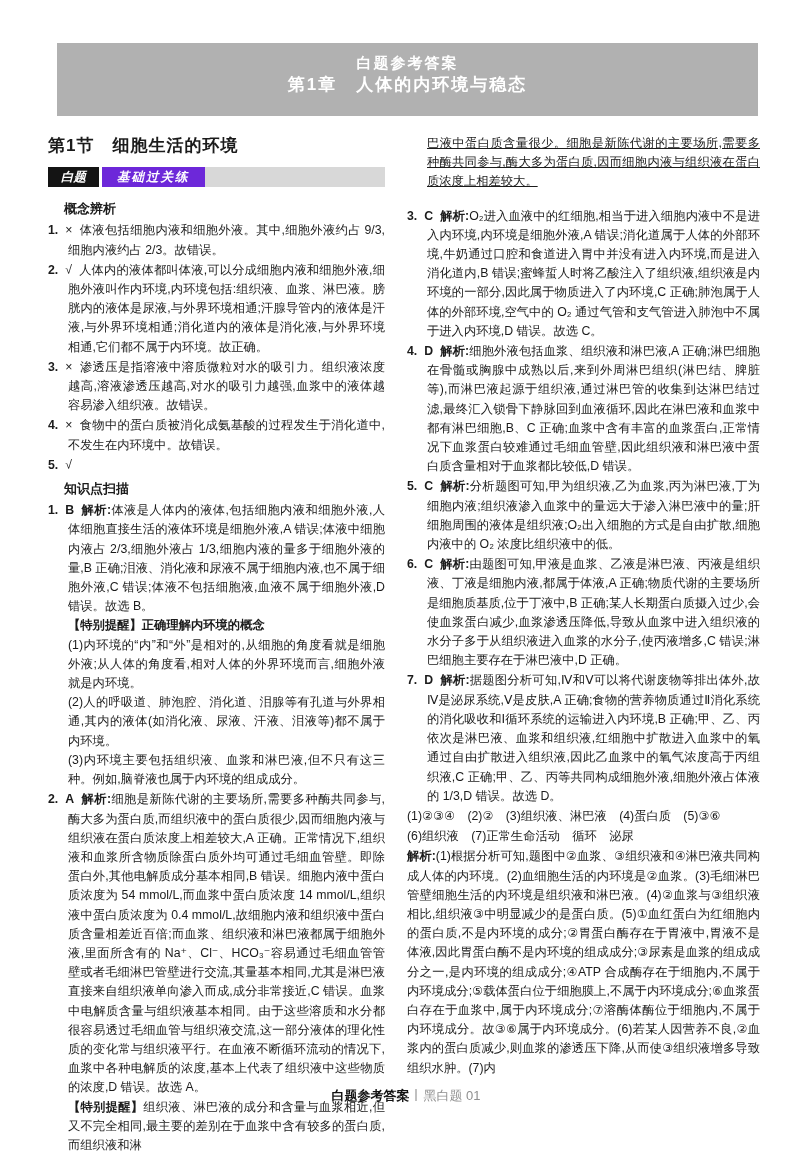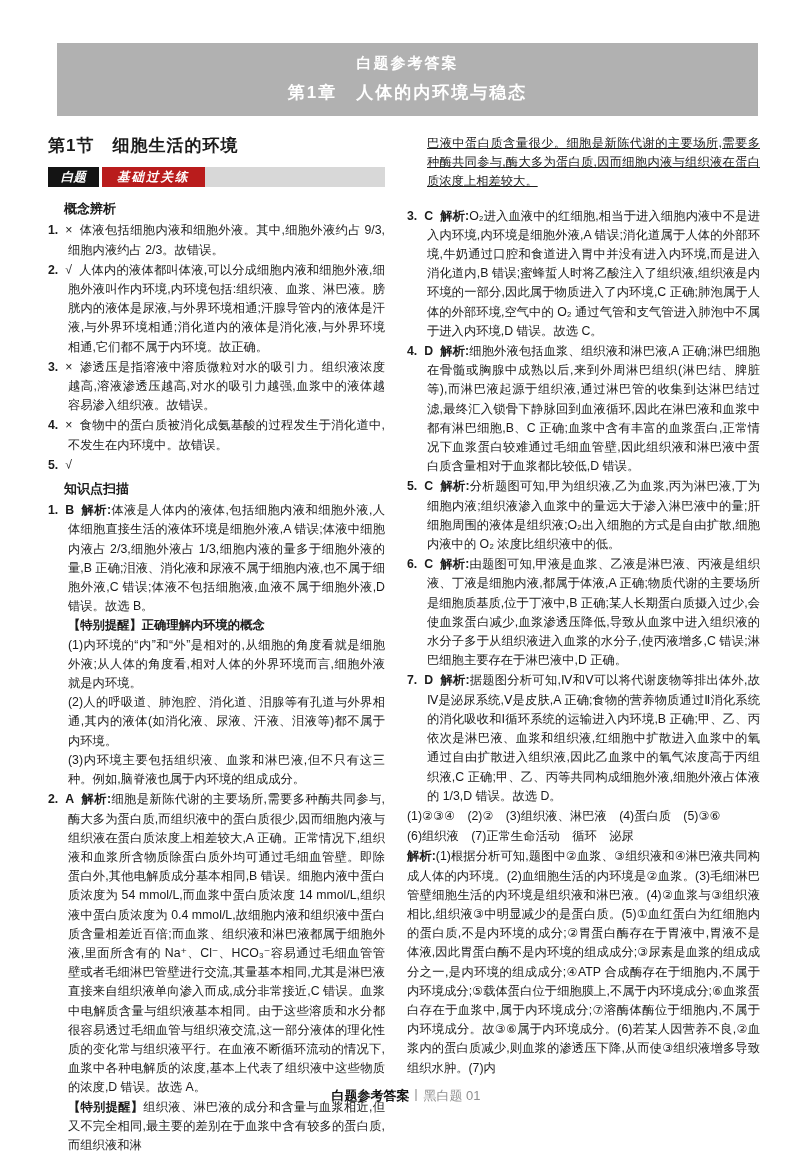--- a/index.html
+++ b/index.html
@@ -6,33 +6,33 @@
   body{
     width:800px;height:1158px;background:#ffffff;position:relative;
     font-family:"Liberation Sans","DejaVu Sans",sans-serif;
     color:#1b1b1b;
   }
   .banner{
     position:absolute;left:57px;top:43px;width:701px;height:73px;
     background:#b1b1b1;color:#ffffff;text-align:center;
   }
   .banner-l1{font-size:15px;font-weight:bold;padding-top:11px;letter-spacing:2px;}
-  .banner-l2{font-size:17px;font-weight:bold;margin-top:8px;letter-spacing:2px;}
+  .banner-l2{font-size:17px;font-weight:bold;letter-spacing:2px;}
 
   .cols{position:absolute;left:48px;top:134px;width:712px;display:flex;}
   .col{font-size:12.3px;line-height:19.2px;text-align:justify;}
   .col.left{width:337px;margin-right:22px;}
   .col.right{width:353px;}
 
   .sec-title{text-align:left;font-size:17px;font-weight:bold;margin:2px 0 12px;letter-spacing:1px;}
 
   .tabbar{display:flex;height:20px;margin-bottom:12px;font-style:italic;}
   .tab{display:flex;align-items:center;font-size:12.5px;font-weight:bold;color:#fff;}
   .tab-dark{background:#141414;padding:0 13px;}
-  .tab-gray{background:#b91c1c;padding:0 15px;margin-left:3px;letter-spacing:2px;}
+  .tab-gray{background:#6d28d9;padding:0 15px;margin-left:3px;letter-spacing:2px;}
   .tab-strip{flex:1;background:#d8d8d8;}
 
   .h1{font-weight:bold;font-size:13px;margin:4px 16px 3px;}
   .item{padding-left:20px;text-indent:-20px;margin:0 0 1px 0;}
   .sub{text-indent:0;}
   .cont{padding-left:20px;margin-bottom:15px;text-decoration:underline;}
   .flush{margin-bottom:1px;}
   .b{font-weight:bold;}
   .num{font-weight:bold;margin-right:7px;}
   .mark{margin-right:7px;}

